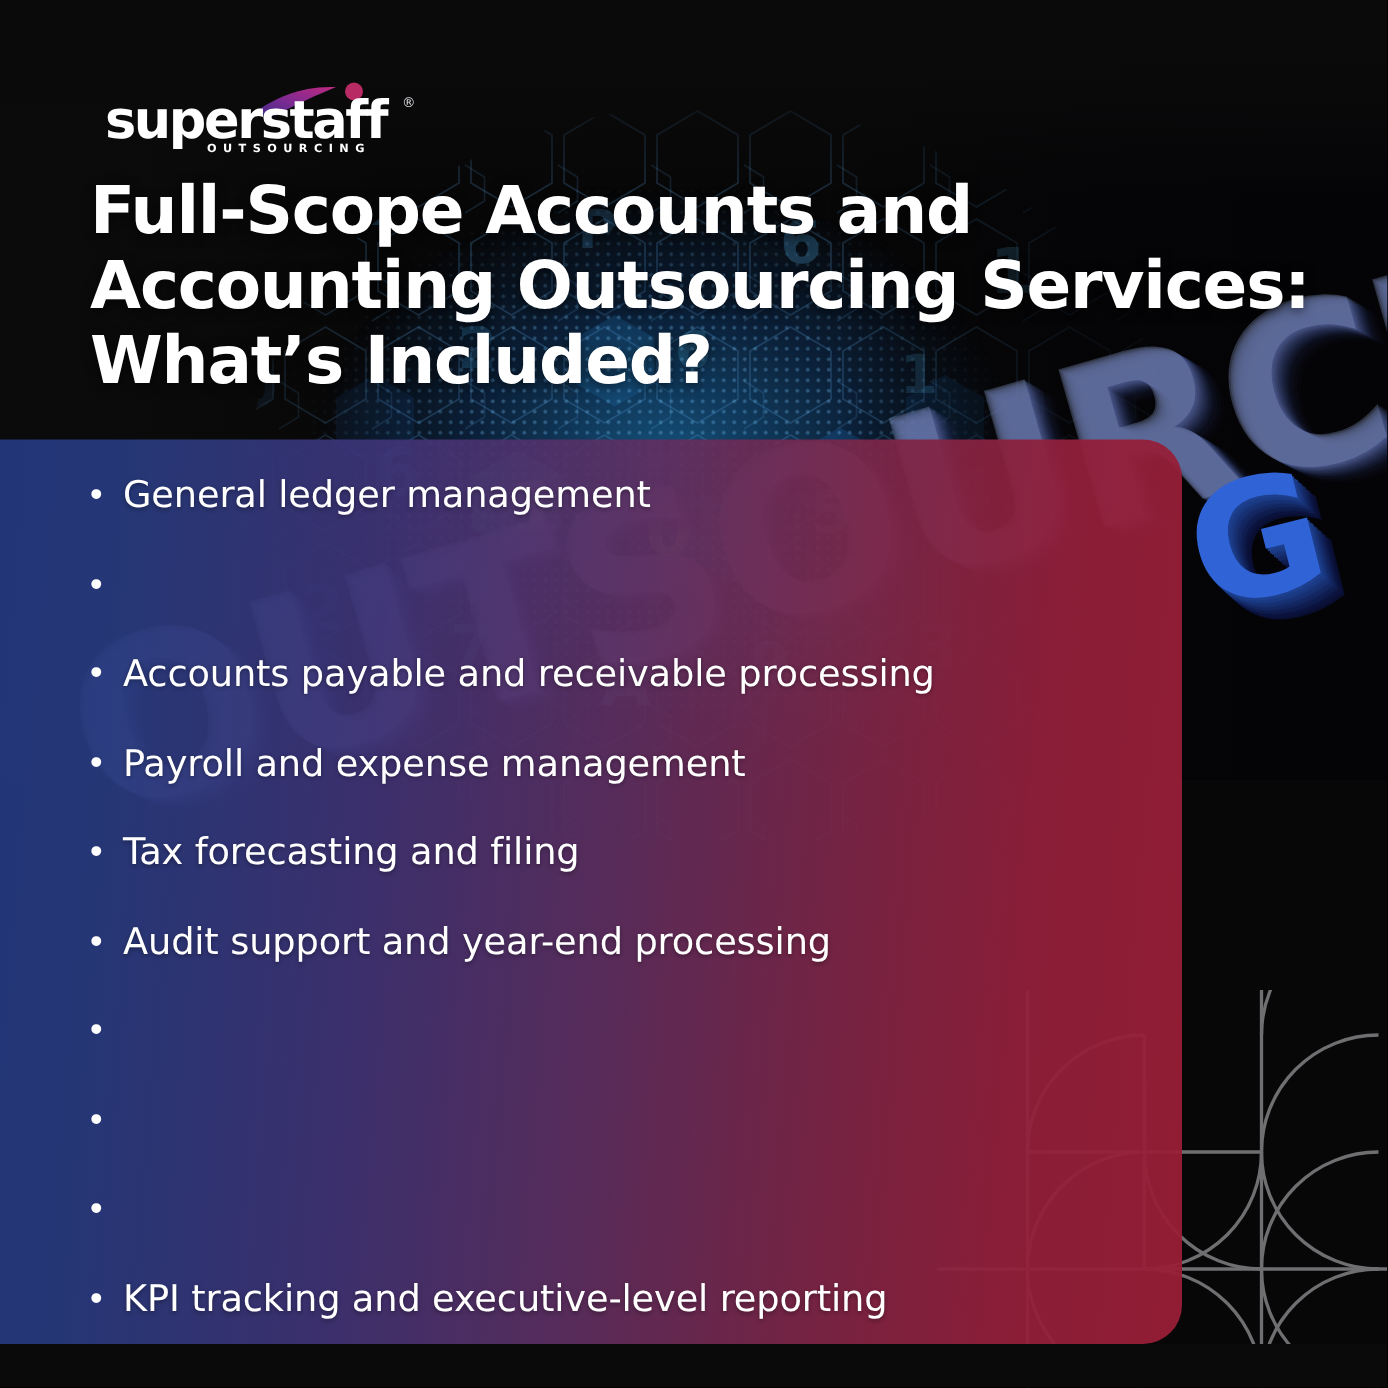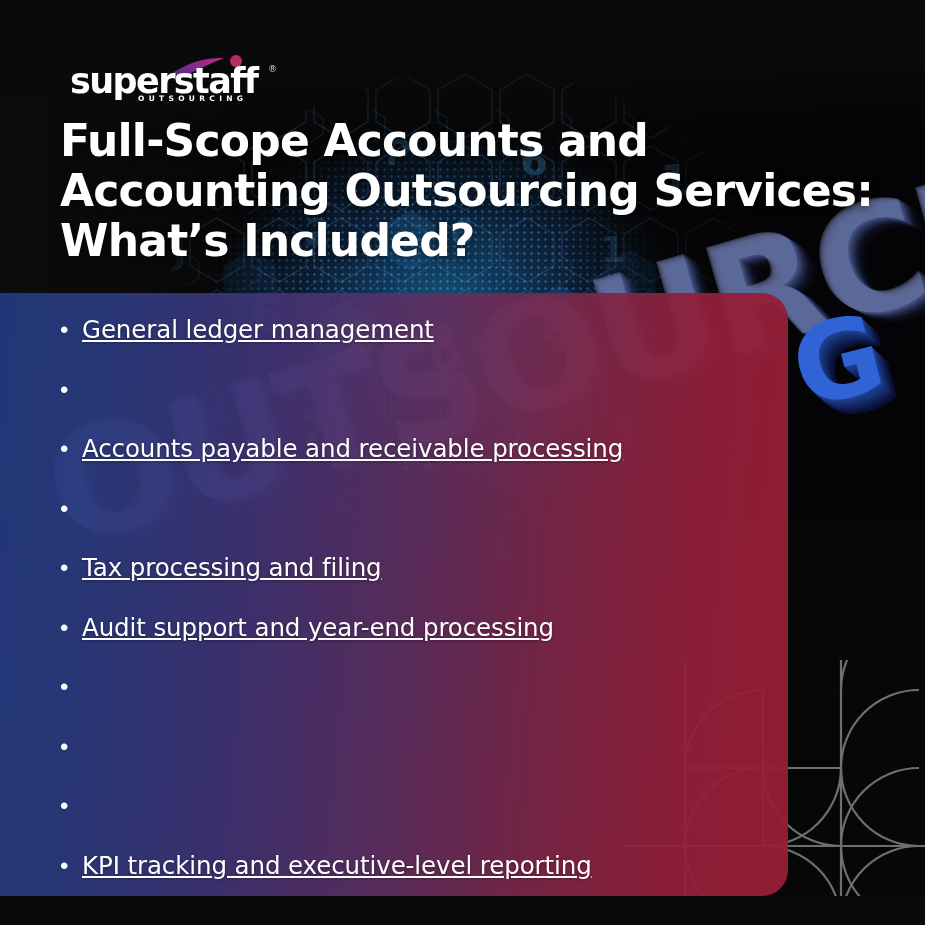--- a/index.html
+++ b/index.html
@@ -183,21 +183,20 @@
     text-align:left;
   }
   .bullet-text {
     flex:1 1 auto;
     font-family:"DejaVu Sans", sans-serif;
     font-size:24.5px;
     line-height:34px;
     color:#ffffff;
     letter-spacing:-0.1px;
     text-shadow:0 1px 3px rgba(0,0,0,0.35);
-    text-decoration:underline;
   }
 
   
   .bottom-band {
     position:absolute; left:0; bottom:0; width:925px; height:29px;
     background:#0a0a0b;
   }
 </style>
 </head>
 <body>
@@ -320,24 +319,25 @@
           </li>
           <li class="bullet-row">
             <span class="bullet-dot">•</span>
           </li>
           <li class="bullet-row">
             <span class="bullet-dot">•</span>
             <span class="bullet-text">Accounts payable and receivable processing</span>
           </li>
           <li class="bullet-row">
             <span class="bullet-dot">•</span>
-          </li>
-          <li class="bullet-row">
-            <span class="bullet-dot">•</span>
-            <span class="bullet-text">Tax processing and filing</span>
+            <span class="bullet-text">Payroll and expense management</span>
+          </li>
+          <li class="bullet-row">
+            <span class="bullet-dot">•</span>
+            <span class="bullet-text">Tax forecasting and filing</span>
           </li>
           <li class="bullet-row">
             <span class="bullet-dot">•</span>
             <span class="bullet-text">Audit support and year-end processing</span>
           </li>
           <li class="bullet-row">
             <span class="bullet-dot">•</span>
           </li>
           <li class="bullet-row">
             <span class="bullet-dot">•</span>

